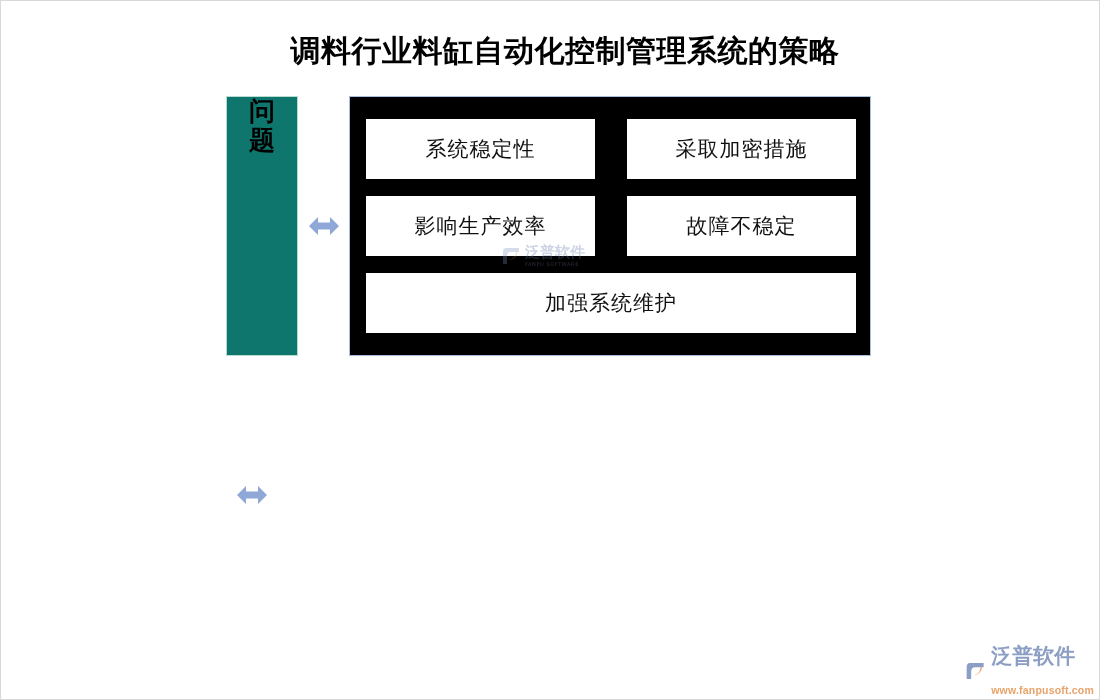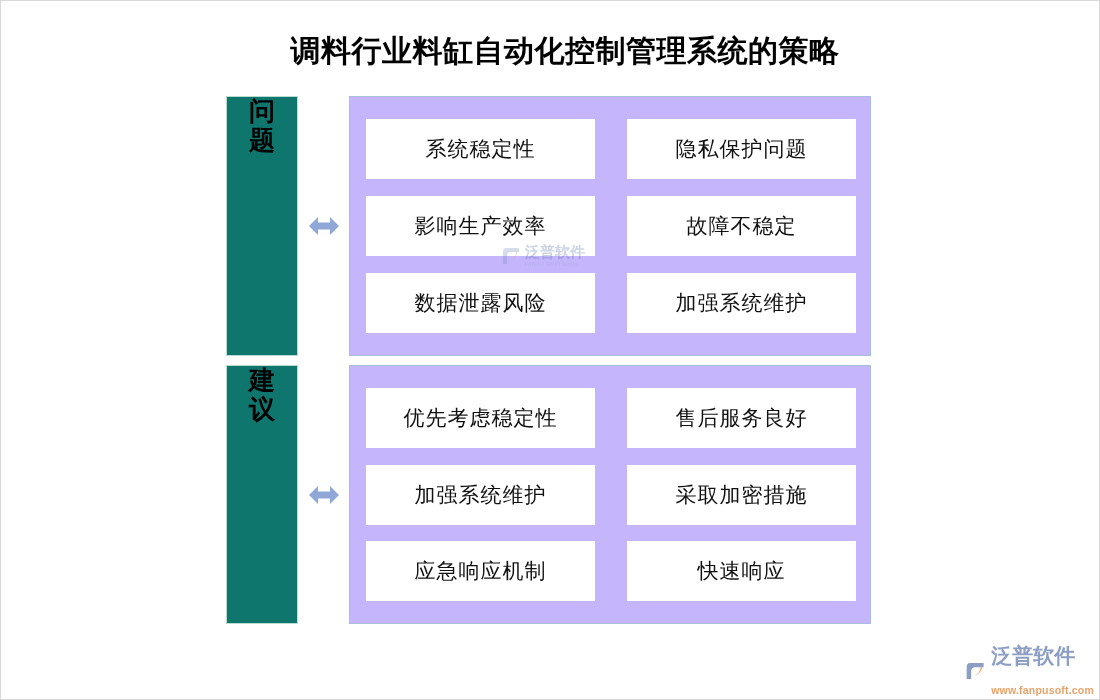--- a/index.html
+++ b/index.html
@@ -84,21 +84,21 @@
   }
   .arrow-icon {
     display: block;
     width: 30px;
     height: 26px;
   }
 
   
   .content-panel {
     flex: 1 1 auto;
-    background: #c4b5fd;
+    background: #000000;
     border: 1px solid #a9bde0;
     box-sizing: border-box;
     padding: 22px 14px 22px 16px;
     display: flex;
     flex-direction: column;
     justify-content: space-between;
     position: relative;
   }
   .card-row {
     display: flex;
@@ -203,66 +203,44 @@
     <div class="arrow-gap">
       <svg class="arrow-icon" viewBox="0 0 30 26">
         <path d="M0 13 L9 4 L9 9.5 L21 9.5 L21 4 L30 13 L21 22 L21 16.5 L9 16.5 L9 22 Z" fill="#8fa8d8"></path>
       </svg>
     </div>
 
     <div class="content-panel">
 
       <div class="card-row">
         <div class="card">系统稳定性</div>
-        <div class="card">隐私保护问题</div>
+        <div class="card">采取加密措施</div>
       </div>
 
       <div class="card-row">
         <div class="card">影响生产效率</div>
         <div class="card">故障不稳定</div>
       </div>
 
       <div class="card-row">
-        <div class="card">数据泄露风险</div>
         <div class="card">加强系统维护</div>
       </div>
 
     </div>
   </div>
 
   <div class="section-row" id="section-advice">
 
-    <div class="label-panel">
-      <div class="label-text">建议</div>
-    </div>
 
     <div class="arrow-gap">
       <svg class="arrow-icon" viewBox="0 0 30 26">
         <path d="M0 13 L9 4 L9 9.5 L21 9.5 L21 4 L30 13 L21 22 L21 16.5 L9 16.5 L9 22 Z" fill="#8fa8d8"></path>
       </svg>
     </div>
 
-    <div class="content-panel">
-
-      <div class="card-row">
-        <div class="card">优先考虑稳定性</div>
-        <div class="card">售后服务良好</div>
-      </div>
-
-      <div class="card-row">
-        <div class="card">加强系统维护</div>
-        <div class="card">采取加密措施</div>
-      </div>
-
-      <div class="card-row">
-        <div class="card">应急响应机制</div>
-        <div class="card">快速响应</div>
-      </div>
-
-    </div>
   </div>
 
   <div id="center-watermark">
     <svg width="20" height="20" viewBox="0 0 40 40">
       <path d="M10 4 L36 4 L36 12 L20 12 C14 12 12 16 12 22 L12 36 L4 36 L4 12 C4 7 6 4 10 4 Z" fill="#7b90bd"></path>
       <path d="M30 12 C30 21 24 27 15 28 C24 28 32 22 33 12 Z" fill="#e8a36a"></path>
     </svg>
     <div class="wm-text">
       <div class="wm-cn">泛普软件</div>
       <div class="wm-en">FANPU SOFTWARE</div>

